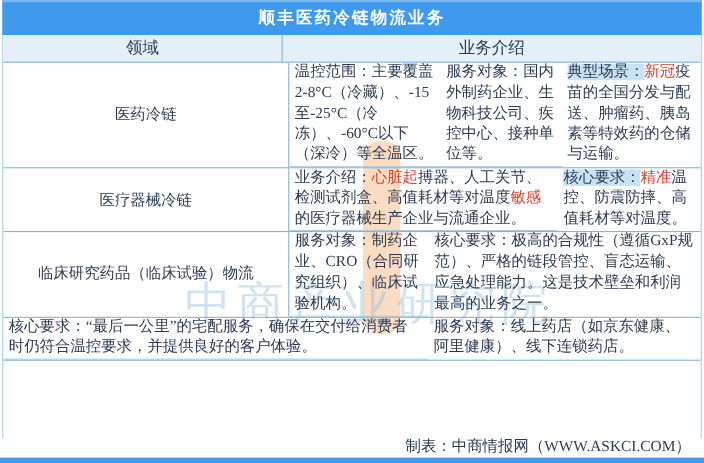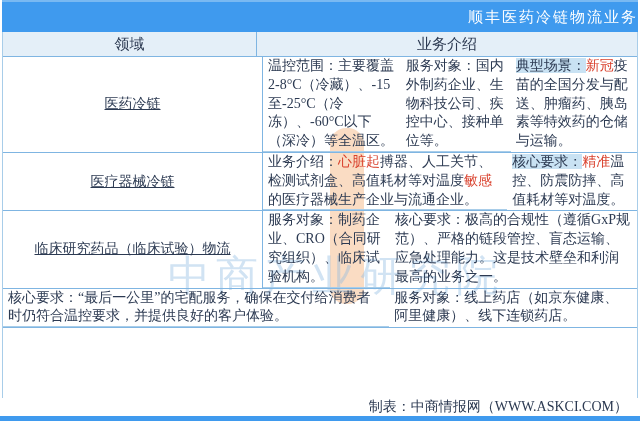--- a/index.html
+++ b/index.html
@@ -19,40 +19,40 @@
     position:absolute; left:330px; top:128px; width:34px; height:176px;
     background:var(--wm-orange); border-radius:16px; z-index:1;
   }
   .wm-text{
     position:absolute; left:168px; top:248px; z-index:1;
     font-size:42px; font-weight:normal; letter-spacing:6px; white-space:nowrap;
     color:var(--wm-blue);
   }
   .layer{position:relative; z-index:2;}
   .title-bar{
-    margin:0 2px; height:30px; line-height:30px; text-align:right;
+    margin:0 2px; height:30px; line-height:30px; text-align:center;
     background:var(--title-bar); border-top:2px solid var(--title-edge);
-    color:#fff; font-weight:normal; font-size:15px; letter-spacing:2px;
+    color:#fff; font-weight:bold; font-size:15px; letter-spacing:2px;
   }
   .table-frame{
     margin:0 2px; border-left:1px solid var(--border-light);
     border-right:1px solid var(--border-light);
   }
   .header-row{
     display:flex; height:24px; line-height:24px; background:var(--header-bg);
     border-bottom:1px solid var(--border-group); font-weight:normal; font-size:15px;
   }
   .hcell1{width:253px; text-align:center; border-right:1px solid var(--border-group);}
   .hcell2{flex:1; text-align:center;}
   .tbody{height:341px; overflow:hidden; display:flex; flex-direction:column;}
   .group-row{display:flex; border-bottom:1px solid var(--border-group); flex:0 0 auto;}
   .field-cell{
     width:253px; flex:none; border-right:1px solid var(--border-group);
     display:flex; align-items:center; justify-content:center; text-align:center;
-    padding:0 3px; font-size:14px;text-decoration:underline;
+    padding:0 3px; font-size:14px;
   }
   .items-col{flex:1; display:flex; }
   .item-row{
     padding:0 5px; border-bottom:1px solid var(--border-light);
     font-size:14px; line-height:18.8px;
   }
   .item-row:last-child{border-bottom:none;}
   .red{color:var(--red);}
   .hl{background:var(--hl);}
   .footer-row{

